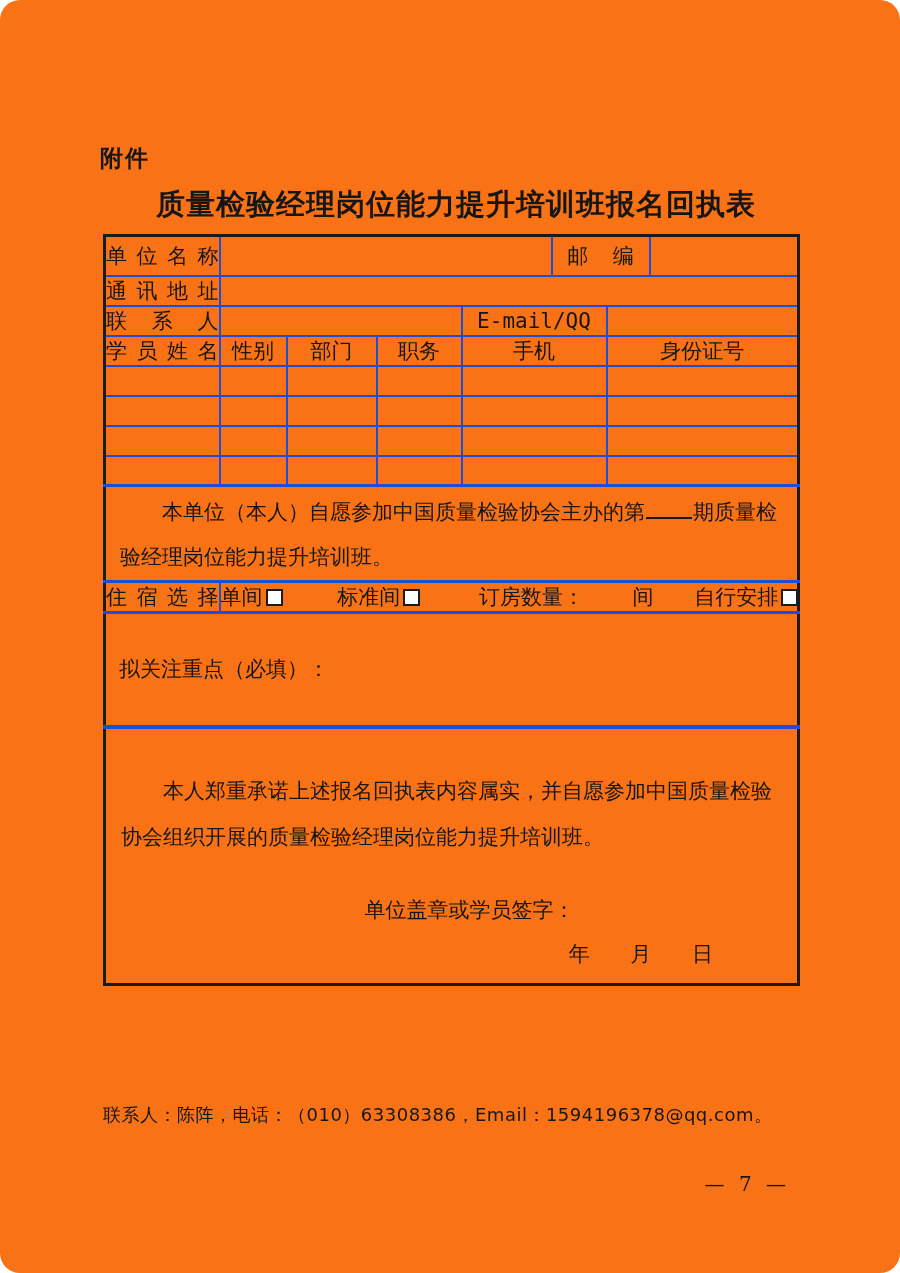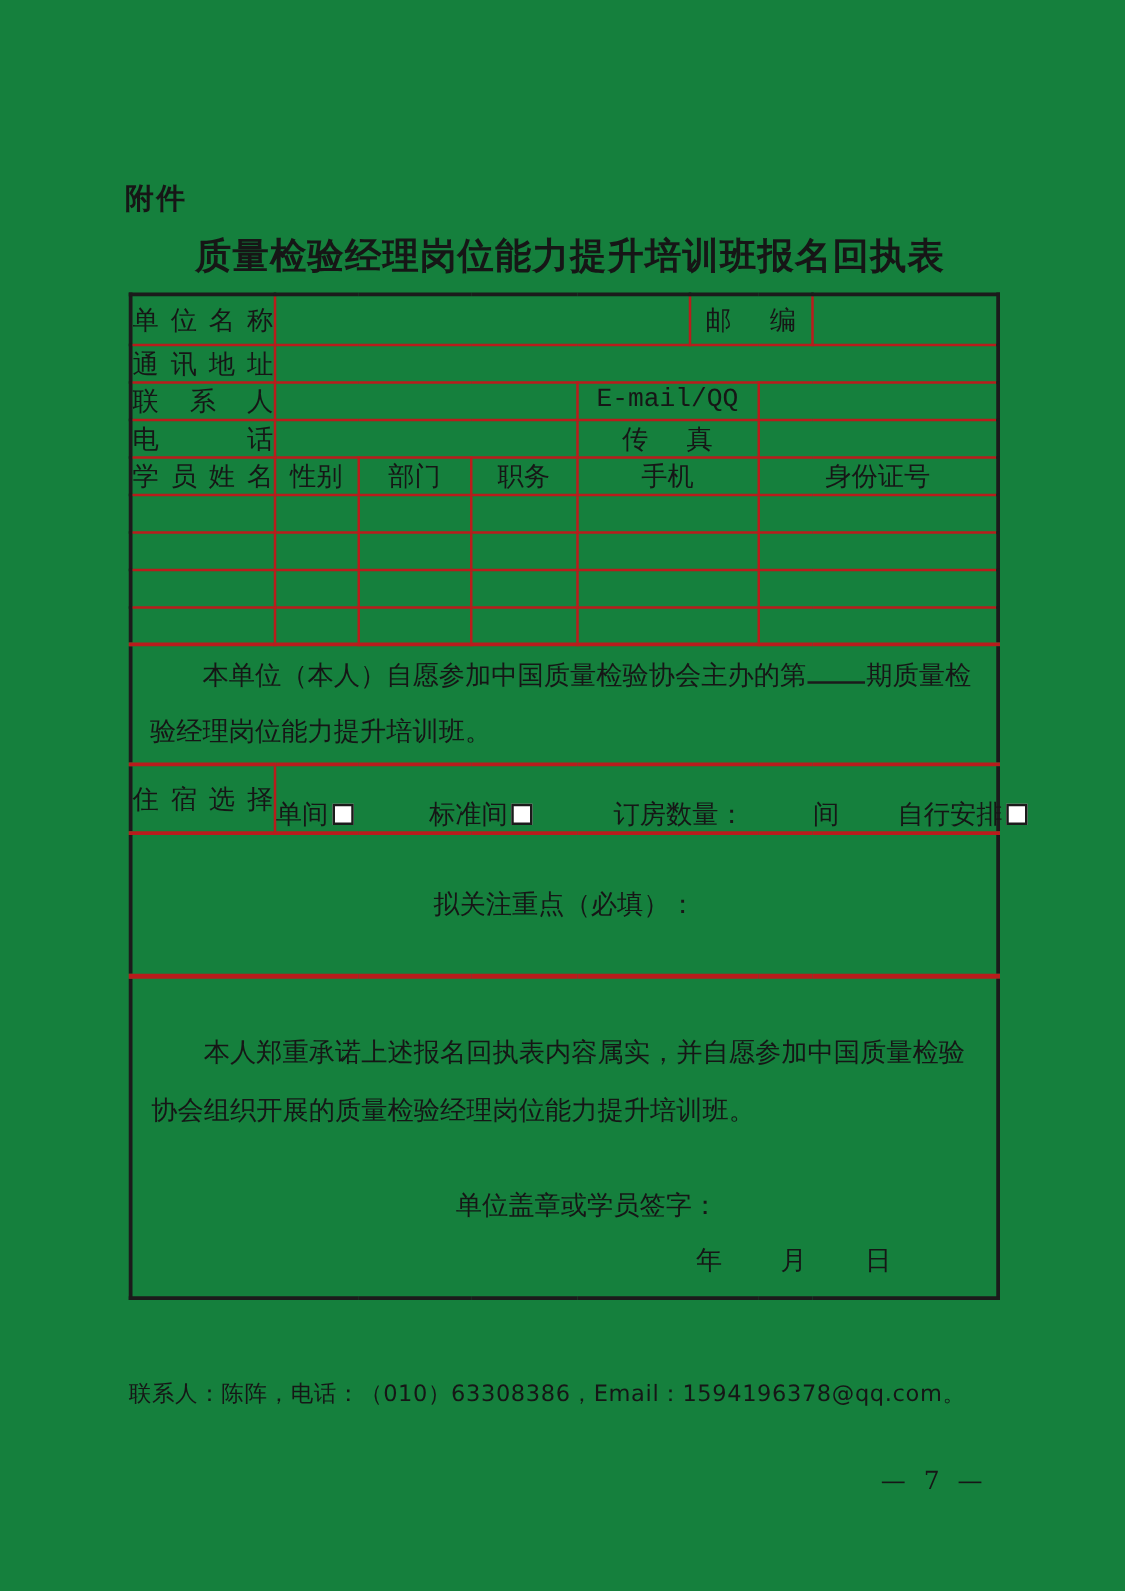--- a/index.html
+++ b/index.html
@@ -4,48 +4,47 @@
 <style>
   * { box-sizing: border-box; margin: 0; padding: 0; }
   html, body { background: #ffffff; }
   body {
     width: 900px; height: 1273px;
     position: relative;
     font-family: "DejaVu Sans", "Liberation Sans", sans-serif;
     color: #161616;
     overflow: hidden;
   }
-  .page { position: absolute; inset: 0; background: #15803d; }
+  .page { position: absolute; inset: 0; background: #f97316; border-radius: 20px; }
 
   .attachment {
     position: absolute; left: 100px; top: 143px;
     font-size: 23px; font-weight: 600; letter-spacing: 2px;
   }
   .doc-title {
     position: absolute; left: 0; top: 185px; width: 912px;
     text-align: center;
     font-size: 29px; font-weight: 700; letter-spacing: 1px;
   }
 
   table.form {
     position: absolute; left: 103px; top: 234px;
     width: 694px;
     border-collapse: collapse;
     table-layout: fixed;
     border: 3px solid #1b1b1b;
   }
   table.form td {
-    border: 2px solid #b91c1c;
+    border: 2px solid #1d4ed8;
     font-size: 21px;
     padding: 0;
     vertical-align: middle;
-    font-family: Liberation Mono, monospace;
   }
   tr.h40 { height: 40px; } tr.h38 { height: 30px; }
-  tr.h94 { height: 94px; } tr.h114 { height: 114px; text-align: center; } tr.h258 { height: 258px; }
+  tr.h94 { height: 94px; } tr.h114 { height: 114px; } tr.h258 { height: 258px; }
 
   td.jus  { text-align: justify; text-align-last: justify; padding: 0 13px; }
   td.ctr  { text-align: center; }
   td.ws   { text-align: center; word-spacing: 18px; }
   td.mono { text-align: center; font-family: "DejaVu Sans Mono", monospace; font-size: 19px; }
 
   tr.sep td { border-top-width: 3px; }
   tr.sep2 td { border-top-width: 4px; }
 
   td.txtcell { vertical-align: top; margin-left: 45px; }
@@ -54,21 +53,21 @@
     text-indent: 2em; line-height: 45px; font-size: 21px;
   }
   .blank-line {
     display: inline-block; width: 46px; height: 1.05em;
     border-bottom: 2px solid #1b1b1b; margin: 0 1px;
   }
 
   td.acc { padding-left: 12px; white-space: nowrap; }
   .acc span { display: inline-block; }
   .gap48 { margin-left: 48px; } .gap52 { margin-left: 52px; }
-  .gap42 { margin-left: 42px; } .gap34 { margin-left: 34px; margin-top: 24px; }
+  .gap42 { margin-left: 42px; } .gap34 { margin-left: 34px; }
   .cbx {
     display: inline-block; width: 17px; height: 17px;
     border: 2px solid #1b1b1b; vertical-align: -2px; margin-left: 3px;
     background: #fff;
   }
 
   td.focus { vertical-align: top; }
   .focus-inner { padding: 8px 13px; font-size: 21px; }
 
   td.commit-cell { vertical-align: top; }
@@ -122,26 +121,20 @@
       <td colspan="7"></td>
     </tr>
 
     <tr class="h38">
       <td class="jus">联系人</td>
       <td colspan="3"></td>
       <td colspan="2" class="mono">E-mail/QQ</td>
       <td colspan="2"></td>
     </tr>
 
-    <tr class="h38">
-      <td class="jus">电话</td>
-      <td colspan="3"></td>
-      <td colspan="2" class="ws">传 真</td>
-      <td colspan="2"></td>
-    </tr>
 
     <tr class="h38">
       <td class="jus">学员姓名</td>
       <td class="ctr">性别</td>
       <td class="ctr">部门</td>
       <td class="ctr">职务</td>
       <td colspan="2" class="ctr">手机</td>
       <td colspan="2" class="ctr">身份证号</td>
     </tr>
 

